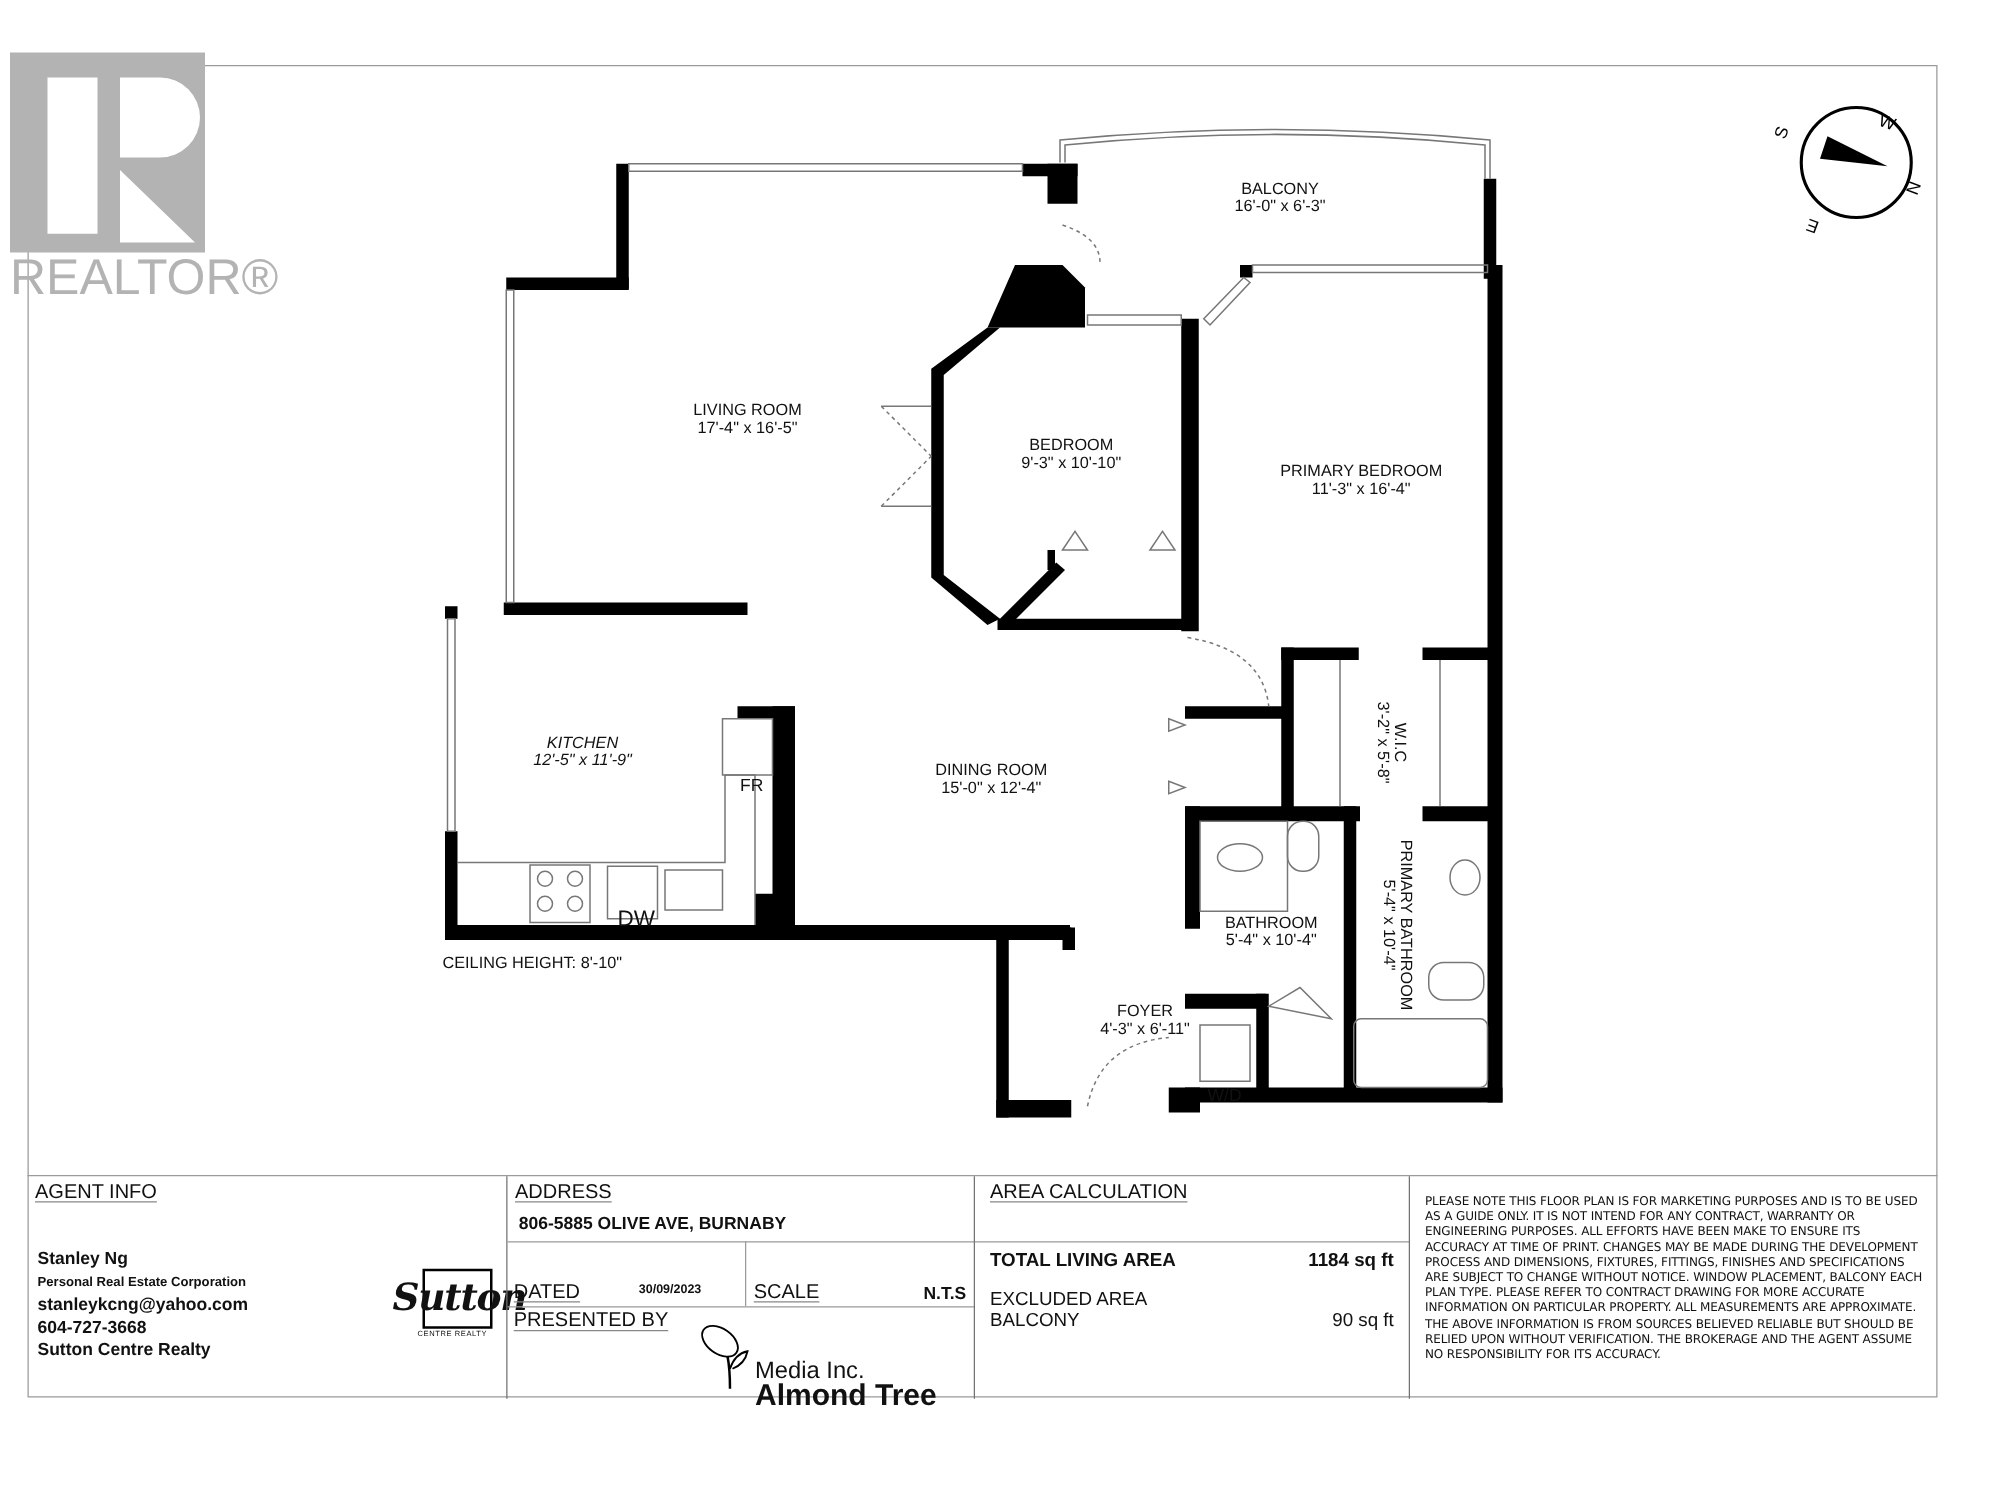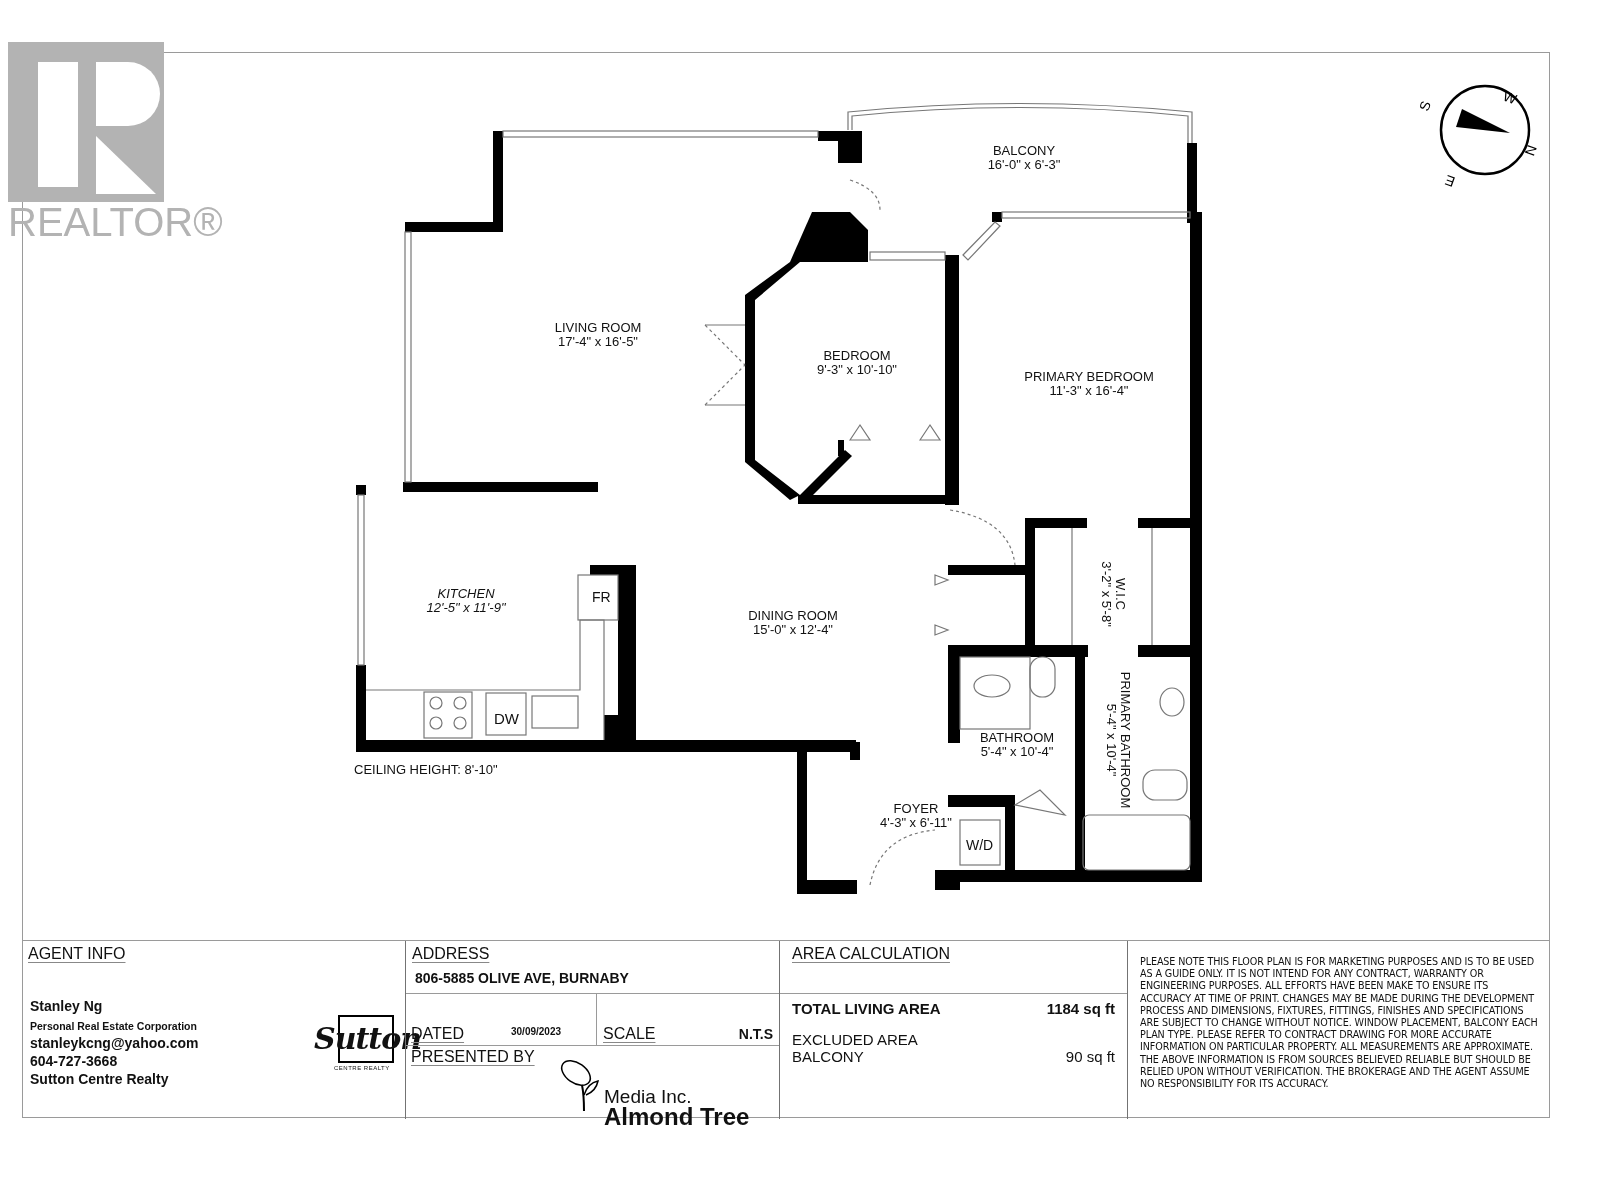--- a/index.html
+++ b/index.html
@@ -6,21 +6,21 @@
   body{width:1600px;height:1200px;position:relative;overflow:hidden;font-family:"Liberation Sans",sans-serif;color:#111;}
   .frame{position:absolute;left:22px;top:52px;width:1528px;height:1066px;border:1px solid #9a9a9a;box-sizing:border-box;}
   .realtor{position:absolute;left:8px;top:42px;width:172px;height:200px;padding-left:12px;}
   .realtor .box{position:absolute;left:0;top:0;width:156px;height:160px;background:#b3b3b3;}
   .realtor .txt{position:absolute;left:0;top:158px;font-size:40px;color:#b3b3b3;letter-spacing:0px;}
   .compass{position:absolute;left:1410px;top:82px;width:150px;height:120px;}
   svg.plan{position:absolute;left:0;top:0;}
   .room{position:absolute;text-align:center;font-size:13px;line-height:14px;color:#111;white-space:nowrap;transform:translateX(-50%);}
   .room.rot{transform:translate(-50%,-50%) rotate(90deg);}
   .ceiling{position:absolute;left:354px;top:762px;font-size:13px;}
-  .fix{position:absolute;font-size:14px;}
+  .fix{position:absolute;font-size:14px;margin-top:31px;}
   
   .footer{position:absolute;left:22px;top:940px;width:1528px;height:180px;border-top:1px solid #9a9a9a;}
   .col{position:absolute;top:0;height:178px;border-left:1px solid #737373;box-sizing:border-box;}
   .h{font-size:16px;text-decoration:underline;text-decoration-color:#888;text-underline-offset:3px;}
   .b{font-weight:bold;}
   .disc{font-family:"DejaVu Sans",sans-serif;font-size:9.6px;line-height:12.2px;letter-spacing:-0.1px;}
 </style>
 </head>
 <body>
 
@@ -176,21 +176,21 @@
 <div class="room rot" style="left:1118px;top:740px;">
   <div>PRIMARY BATHROOM</div>
     <div>5'-4" x 10'-4"</div>
 </div>
 <div class="room" style="left:904px;top:802px;margin-left:12px;">
   <div>FOYER</div>
     <div>4'-3" x 6'-11"</div>
 </div>
 
 <div class="fix" style="left:592px;top:589px;">FR</div>
-<div class="fix" style="left:494px;top:710px;font-size:15px;">DW</div>
+<div class="fix" style="left:494px;top:694px;font-size:18px;">DW</div>
 <div class="fix" style="left:966px;top:837px;">W/D</div>
 <div class="ceiling">CEILING HEIGHT: 8'-10"</div>
 
 <div class="footer">
 
   <div class="col" style="left:0;width:383px;border-left:none;">
     <div class="h" style="position:absolute;left:6px;top:4px;">AGENT INFO</div>
     <div class="b" style="position:absolute;left:8px;top:57px;font-size:14px;">Stanley Ng</div>
     <div class="b" style="position:absolute;left:8px;top:79px;font-size:10.5px;">Personal Real Estate Corporation</div>
     <div class="b" style="position:absolute;left:8px;top:94px;font-size:14px;">stanleykcng@yahoo.com</div>

